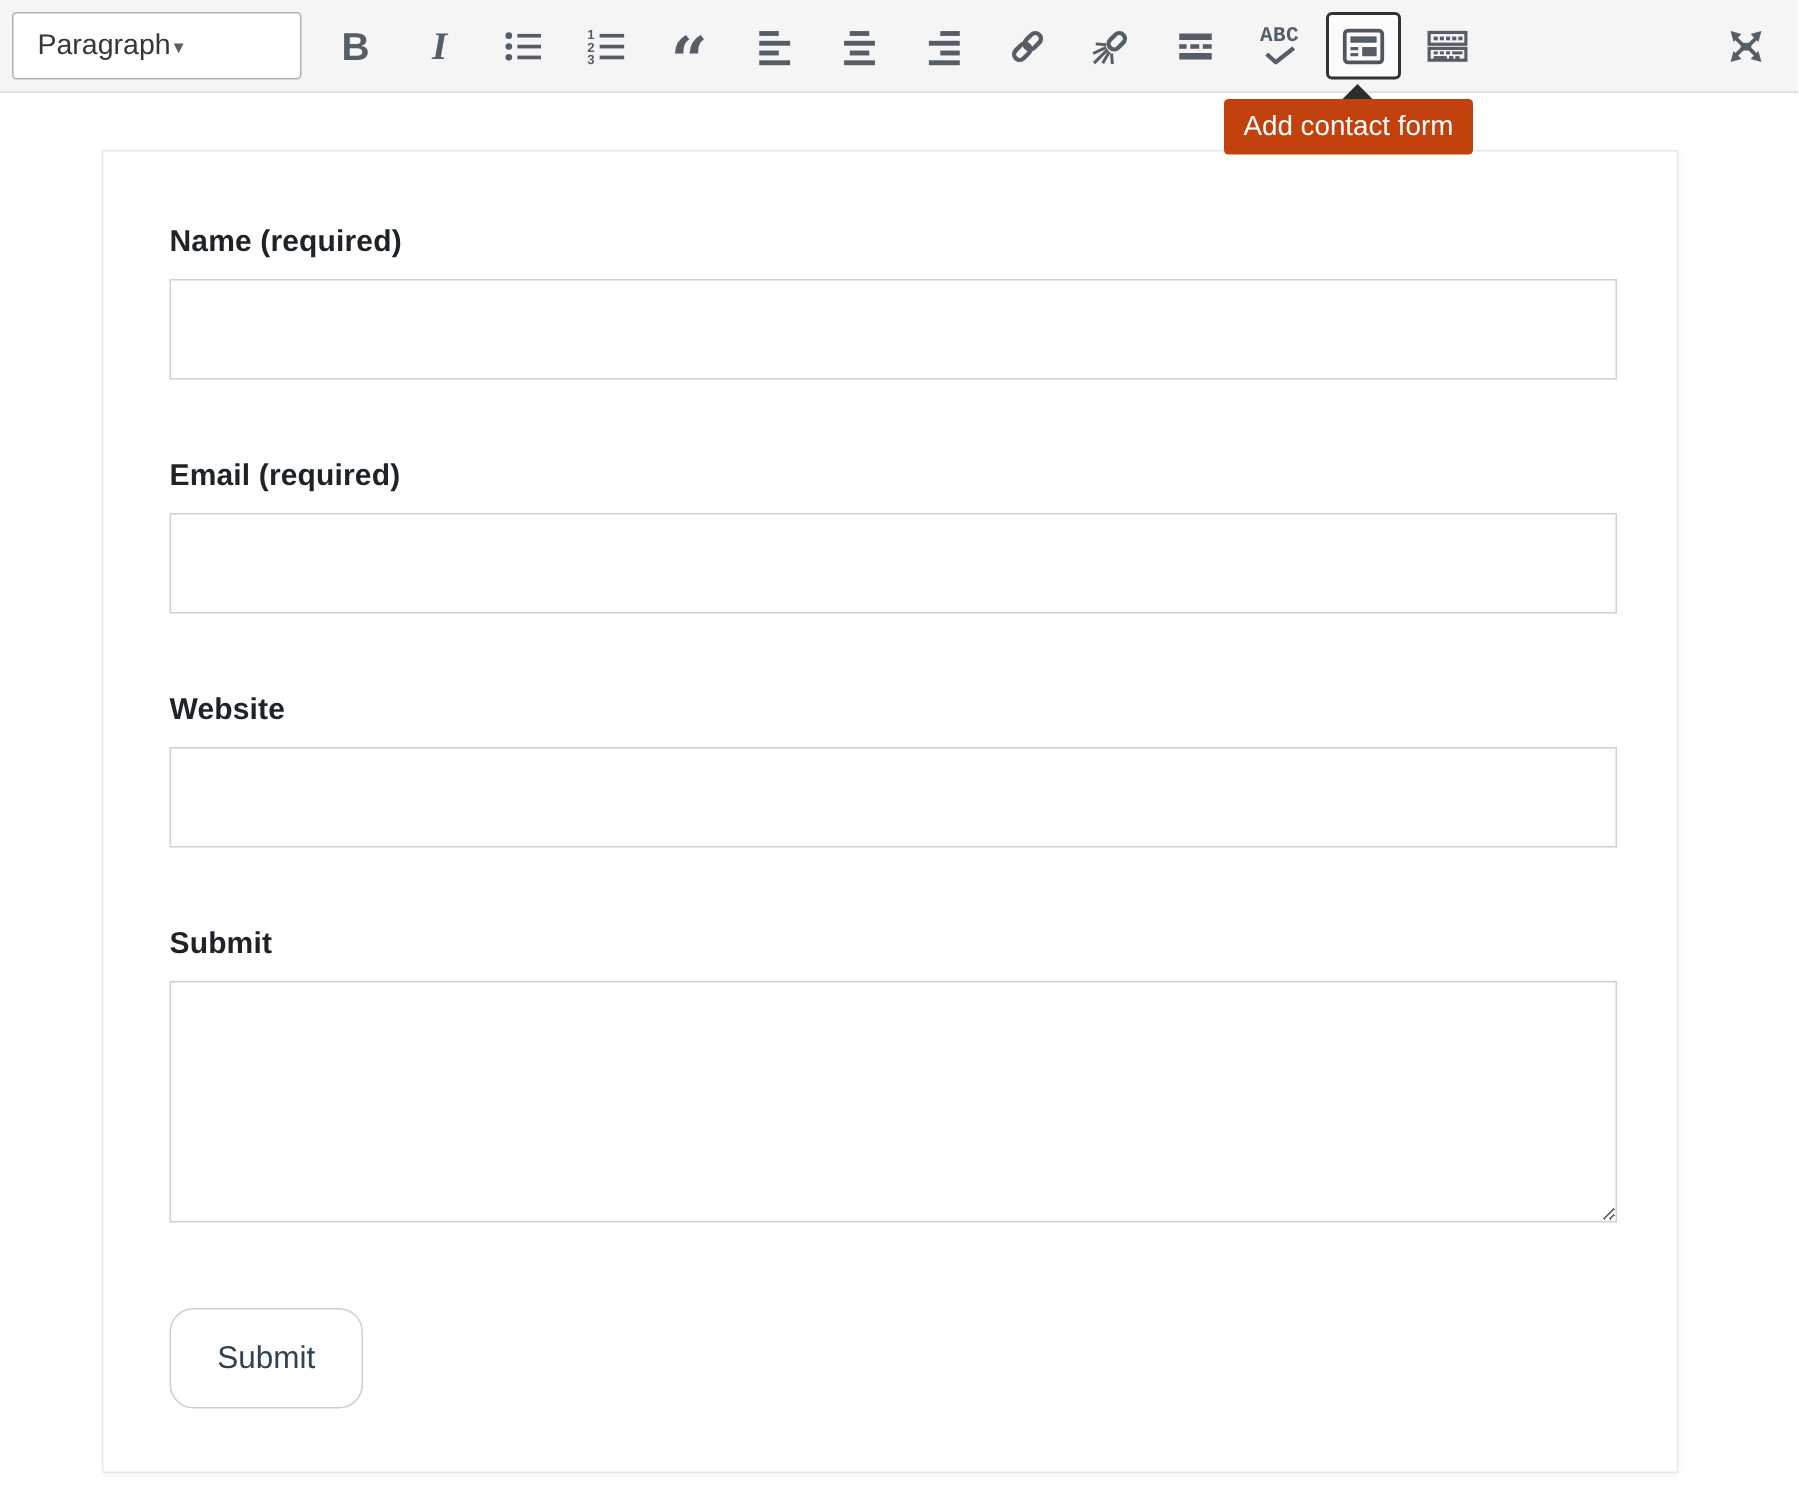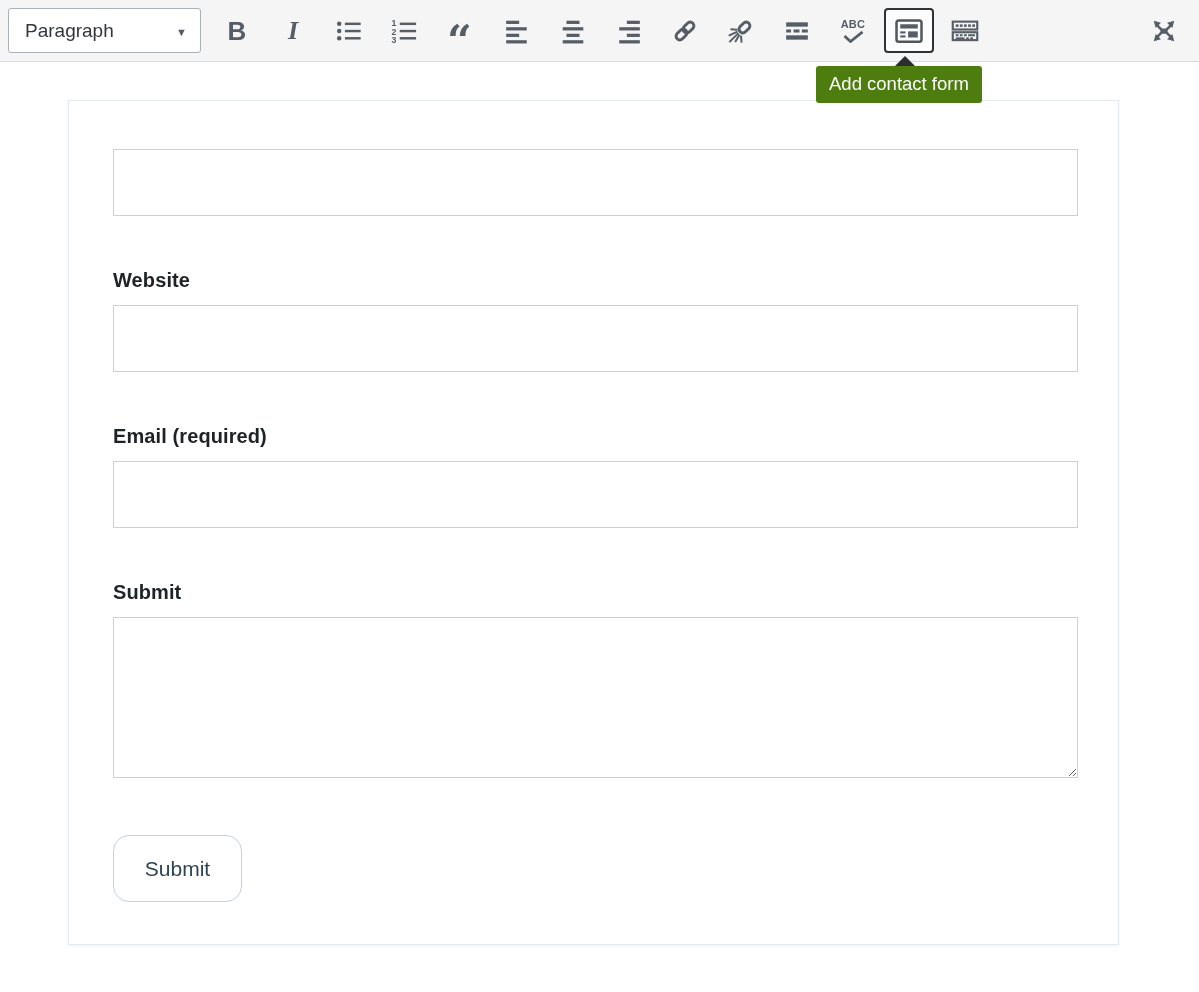--- a/index.html
+++ b/index.html
@@ -8,43 +8,43 @@
 
   
   .toolbar {
     width:100%; height:62px; background:#f5f5f5;
     border-bottom:1px solid #dcdcdc;
     display:flex; align-items:center; padding:0 6px 0 8px;
   }
   .format-select {
     width:193px; height:45px; background:#fff;
     border:1px solid #aab1b7; border-radius:3px;
-    display:flex; align-items:center; justify-content:space-between;
+    display:flex; align-items:center; 
     padding:0 13px 0 16px; cursor:pointer;
     font-family:inherit; font-size:19px; color:#32373c;
     margin-right:11px;
   }
   .format-select .caret { font-size:11px; color:#555d66; transform:translateY(1px); }
   .btn-row { display:flex; align-items:center; gap:6px; }
   .tb-btn {
     width:50px; height:45px; display:flex; align-items:center; justify-content:center;
     flex-direction:column; background:transparent; border:2px solid transparent;
     border-radius:4px; cursor:pointer; padding:0; position:relative;
   }
   .tb-btn.active { border-color:#2e3338; background:#fcfcfc; }
   .glyph-b { font-size:26px; font-weight:bold; color:#555d66; line-height:1; }
   .glyph-i { font-size:26px; font-weight:bold; font-style:italic; color:#555d66; line-height:1; font-family:"Liberation Serif", serif; }
-  .abc-txt { font-size:11px; font-weight:bold; color:#555d66; line-height:11px; letter-spacing:0.3px; }
+  .abc-txt { font-size:14px; font-weight:bold; color:#555d66; line-height:11px; letter-spacing:0.3px;font-family:Liberation Mono, monospace; }
   .spacer { flex:1; }
   svg .ic { fill:#555d66; }
 
   
   .tooltip {
     position:absolute; left:816px; top:66px; z-index:9;
-    background:#4d7c0f; color:#fff; font-size:18.5px;
+    background:#c2410c; color:#fff; font-size:18.5px;
     padding:6px 13px 7px; border-radius:3px; white-space:nowrap;
     line-height:24px;
   }
   .tooltip::before {
     content:""; position:absolute; top:-10px; left:79px;
     border-left:10px solid transparent; border-right:10px solid transparent;
     border-bottom:10px solid #2b2d30;
   }
 
   
@@ -246,33 +246,34 @@
   </div>
 
   <div class="tooltip">
     <span>Add contact form</span>
   </div>
 
   <div class="content">
     <div class="form-card">
 
       <div class="field-group">
+        <label class="field-label">Name (required)</label>
+        <input class="text-input" type="text" value="" style="">
+      </div>
+
+      <div class="field-group">
+        <label class="field-label">Email (required)</label>
         <input class="text-input" type="text" value="" style="">
       </div>
 
       <div class="field-group">
         <label class="field-label">Website</label>
         <input class="text-input" type="text" value="" style="">
       </div>
 
-      <div class="field-group">
-        <label class="field-label">Email (required)</label>
-        <input class="text-input" type="text" value="" style="">
-      </div>
-
       <div class="field-group last">
         <label class="field-label">Submit</label>
         <textarea class="text-area" style=""></textarea>
       </div>
 
       <button class="submit-btn">Submit</button>
 
     </div>
   </div>
 

